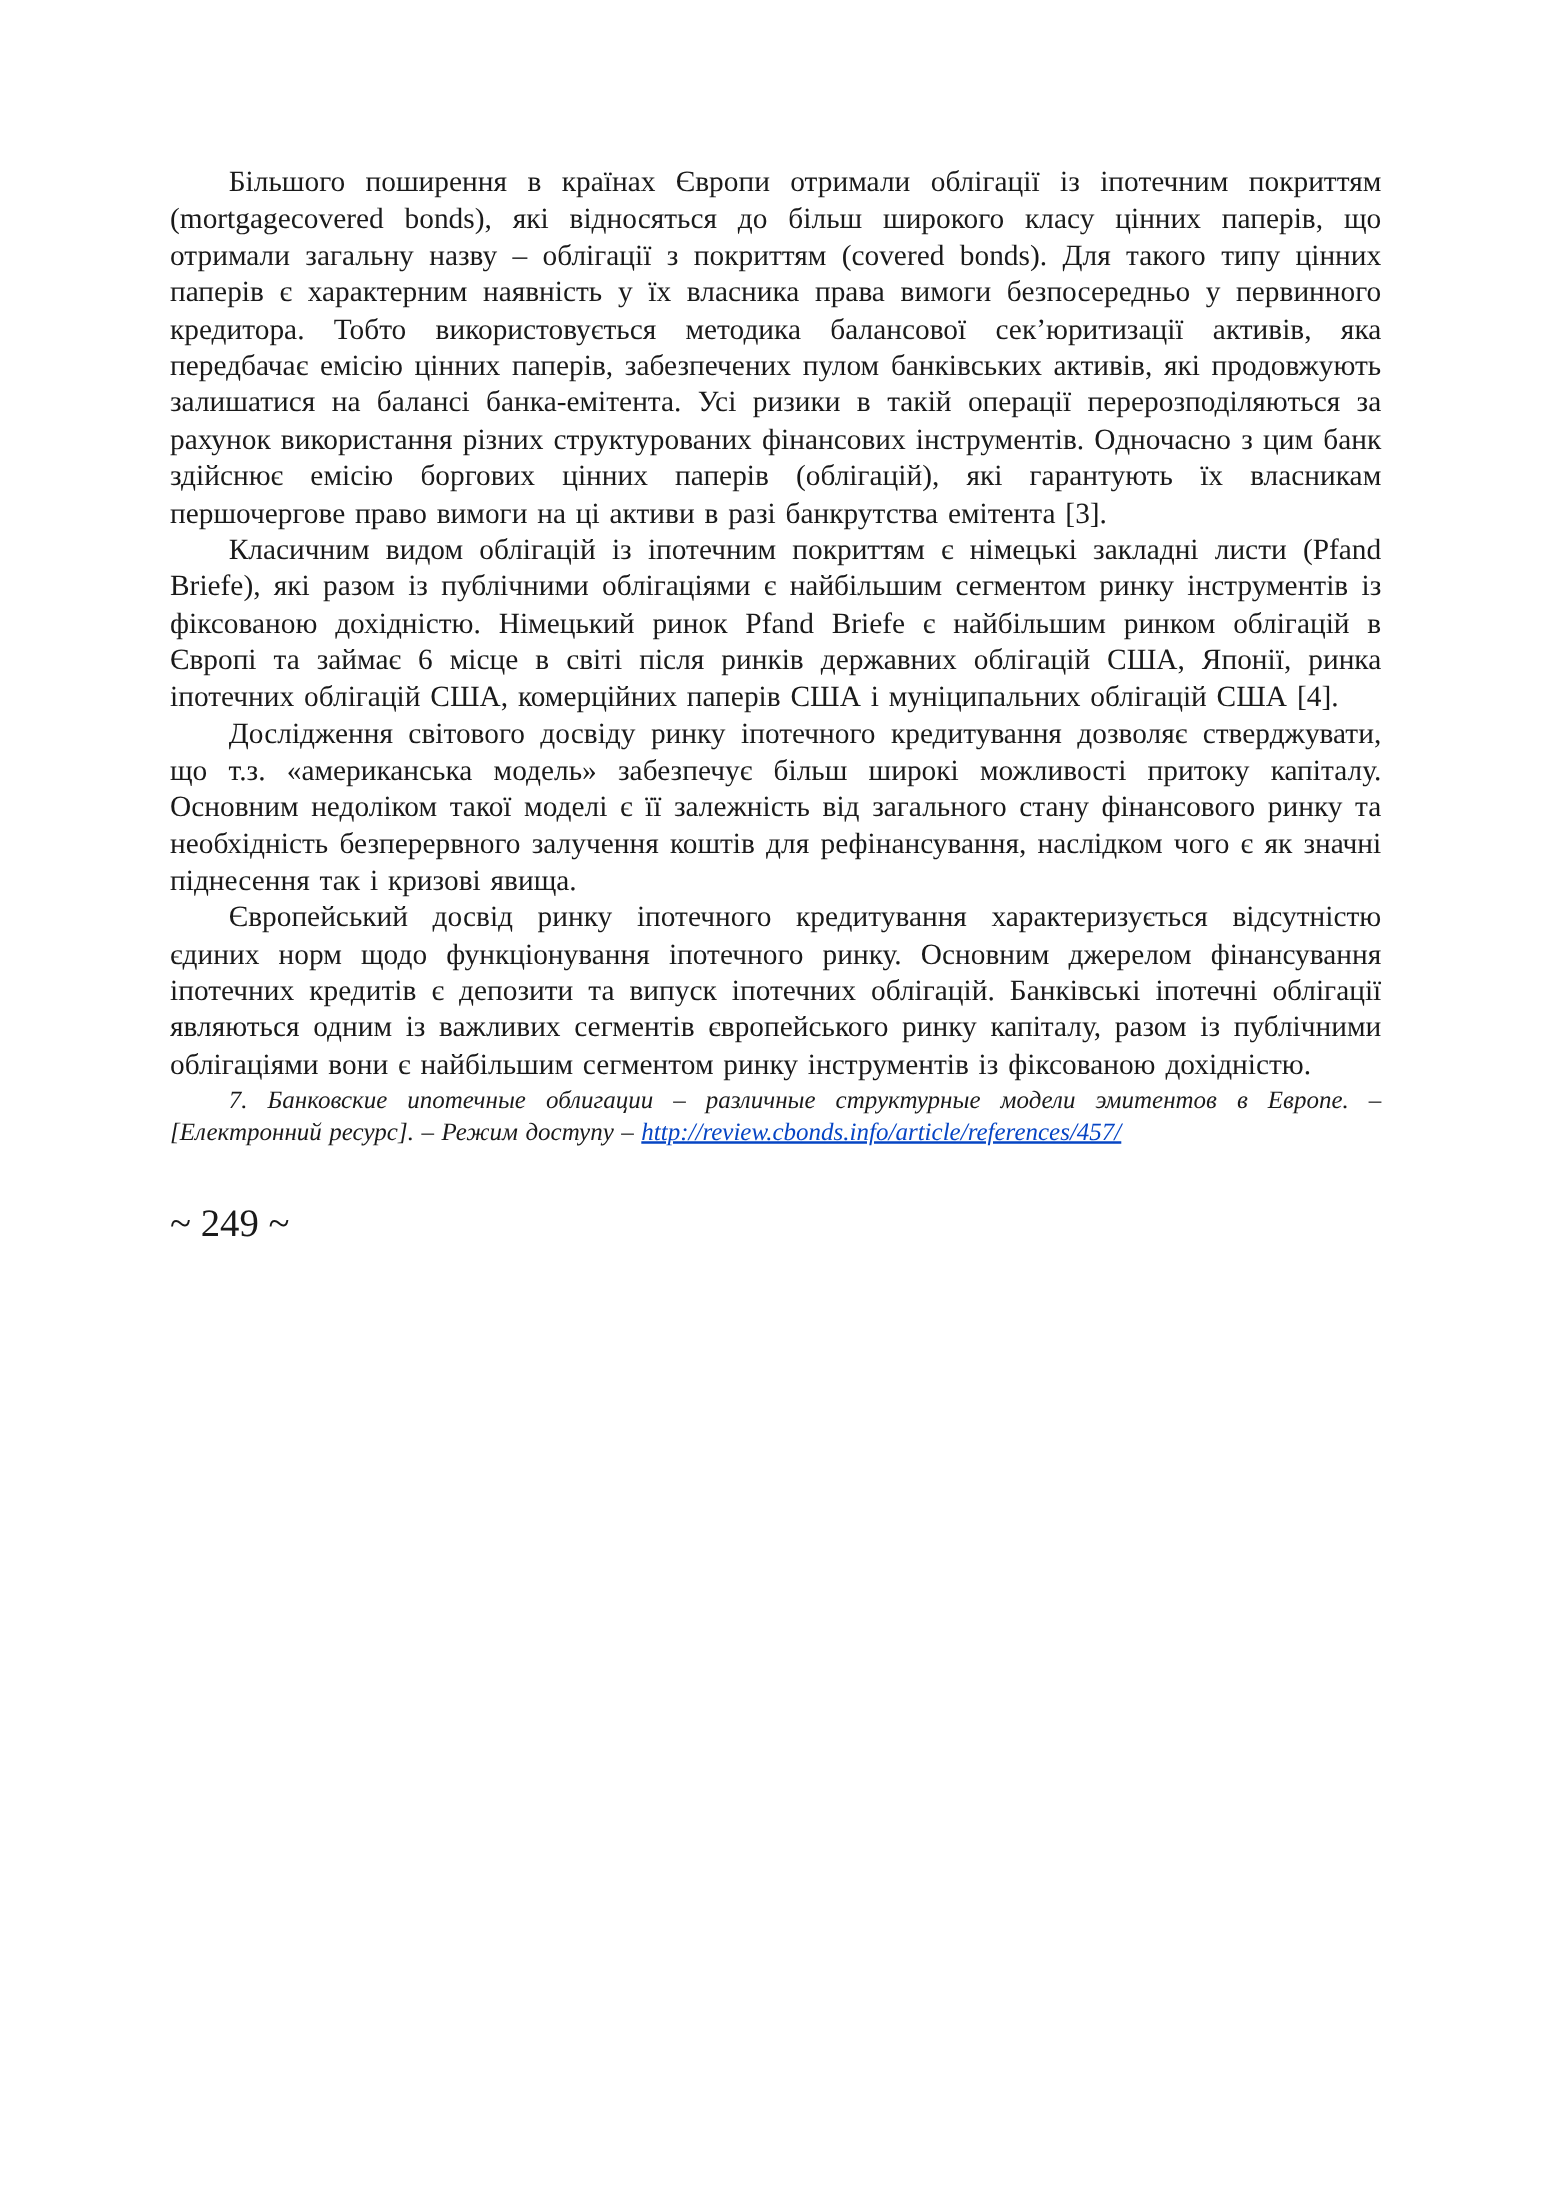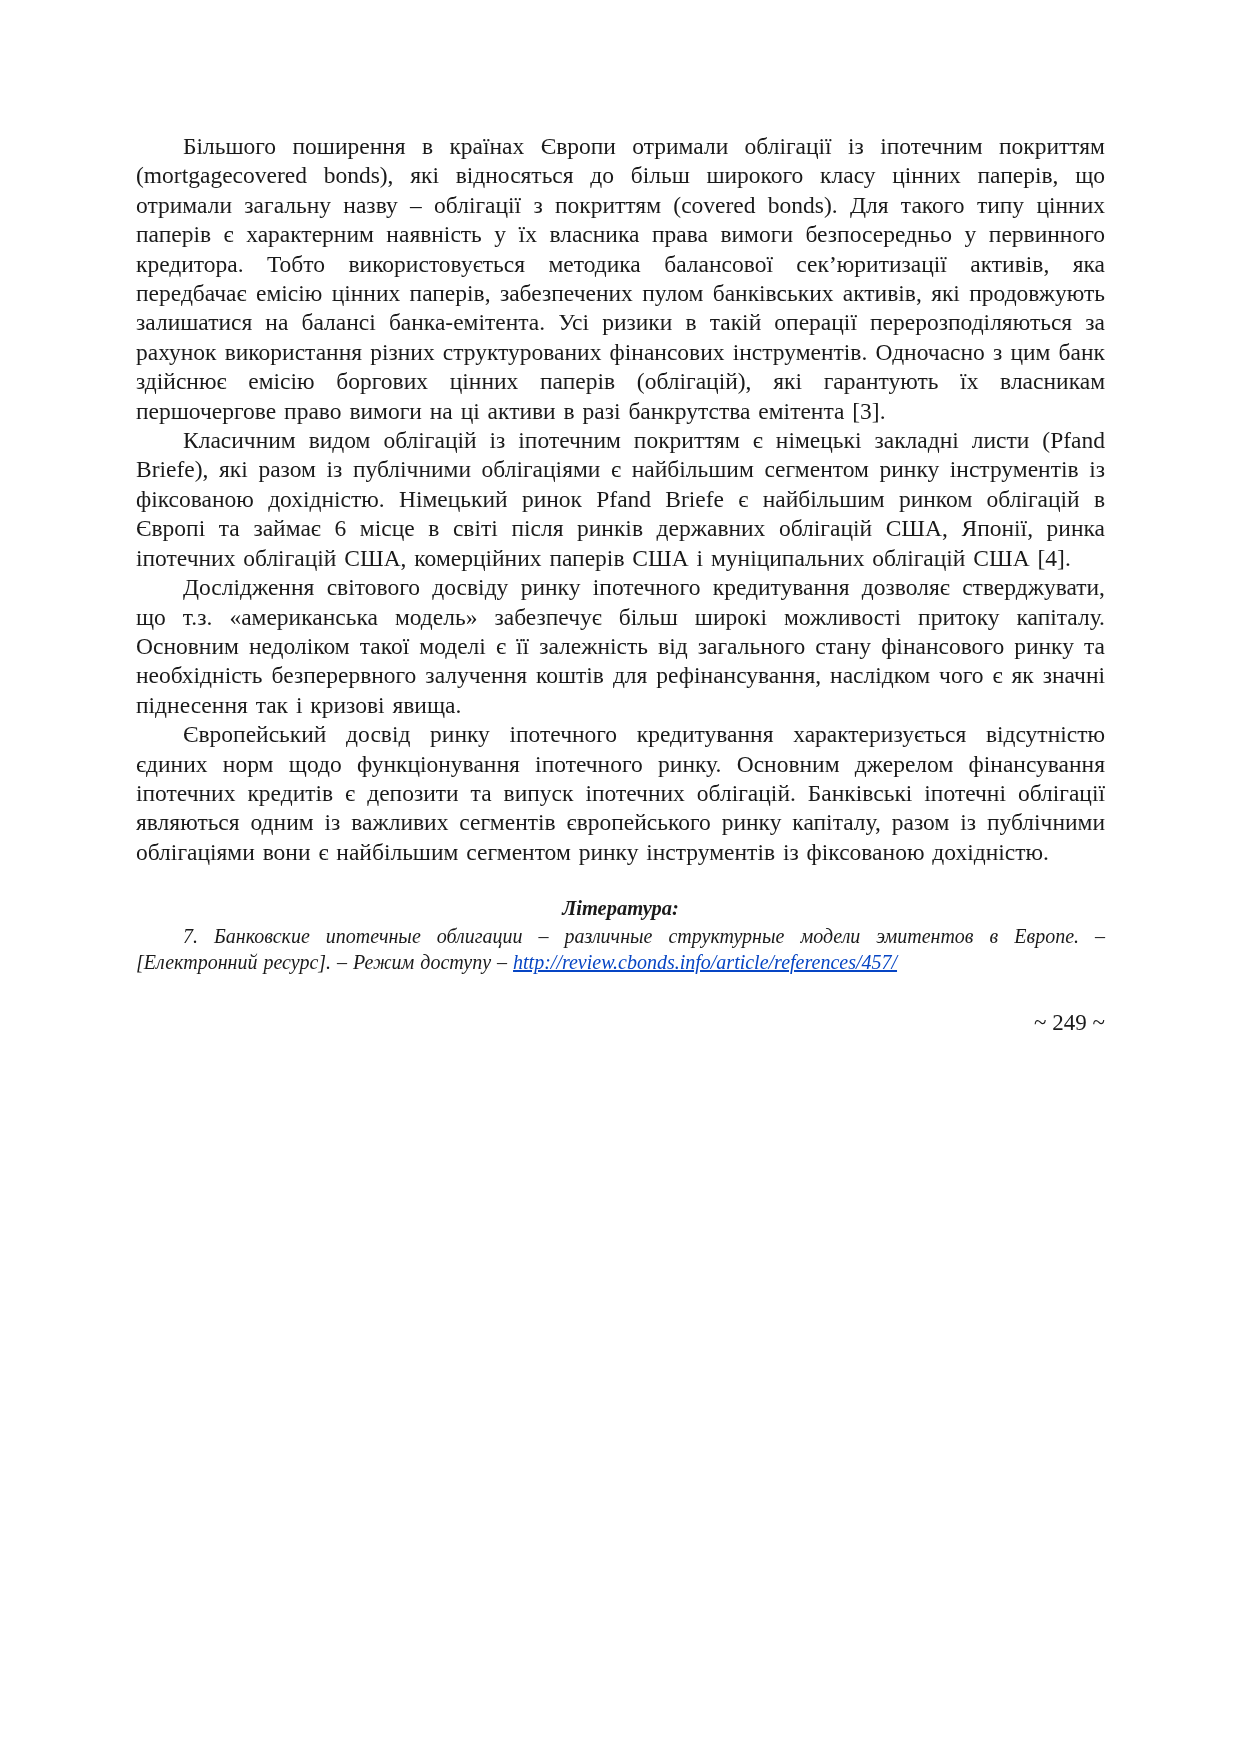--- a/index.html
+++ b/index.html
@@ -45,37 +45,36 @@
     text-indent: 47px;
     word-spacing: 1px;
   }
   .ref-link {
     color: #0645c4;
     text-decoration: underline;
     word-break: break-all;
     margin-top: 20px;
   }
   .page-number {
-    margin-top: 34px;
-    text-align: right;
-    font-size: 23px;
+    margin-top: 46px;
+    text-align: left;
+    font-size: 31px;
     line-height: 28px;
   }
 </style>
 </head>
 <body>
 
 <div class="page">
 
   <p class="body-par">Більшого поширення в країнах Європи отримали облігації із іпотечним покриттям (mortgagecovered bonds), які відносяться до більш широкого класу цінних паперів, що отримали загальну назву – облігації з покриттям (covered bonds). Для такого типу цінних паперів є характерним наявність у їх власника права вимоги безпосередньо у первинного кредитора. Тобто використовується методика балансової сек’юритизації активів, яка передбачає емісію цінних паперів, забезпечених пулом банківських активів, які продовжують залишатися на балансі банка-емітента. Усі ризики в такій операції перерозподіляються за рахунок використання різних структурованих фінансових інструментів. Одночасно з цим банк здійснює емісію боргових цінних паперів (облігацій), які гарантують їх власникам першочергове право вимоги на ці активи в разі банкрутства емітента [3].</p>
   <p class="body-par">Класичним видом облігацій із іпотечним покриттям є німецькі закладні листи (Pfand Briefe), які разом із публічними облігаціями є найбільшим сегментом ринку інструментів із фіксованою дохідністю. Німецький ринок Pfand Briefe є найбільшим ринком облігацій в Європі та займає 6 місце в світі після ринків державних облігацій США, Японії, ринка іпотечних облігацій США, комерційних паперів США і муніципальних облігацій США [4].</p>
   <p class="body-par">Дослідження світового досвіду ринку іпотечного кредитування дозволяє стверджувати, що т.з. «американська модель» забезпечує більш широкі можливості притоку капіталу. Основним недоліком такої моделі є її залежність від загального стану фінансового ринку та необхідність безперервного залучення коштів для рефінансування, наслідком чого є як значні піднесення так і кризові явища.</p>
   <p class="body-par">Європейський досвід ринку іпотечного кредитування характеризується відсутністю єдиних норм щодо функціонування іпотечного ринку. Основним джерелом фінансування іпотечних кредитів є депозити та випуск іпотечних облігацій. Банківські іпотечні облігації являються одним із важливих сегментів європейського ринку капіталу, разом із публічними облігаціями вони є найбільшим сегментом ринку інструментів із фіксованою дохідністю.</p>
 
-  <div class="lit-heading">Література:</div>
 
 
   <p class="ref"><span>7. Банковские ипотечные облигации – различные структурные модели эмитентов в Европе. – [Електронний ресурс]. – Режим доступу – </span><a class="ref-link" href="#">http://review.cbonds.info/article/references/457/</a></p>
 
 
   <div class="page-number">~ 249 ~</div>
 
 </div>
 
 </body></html>

